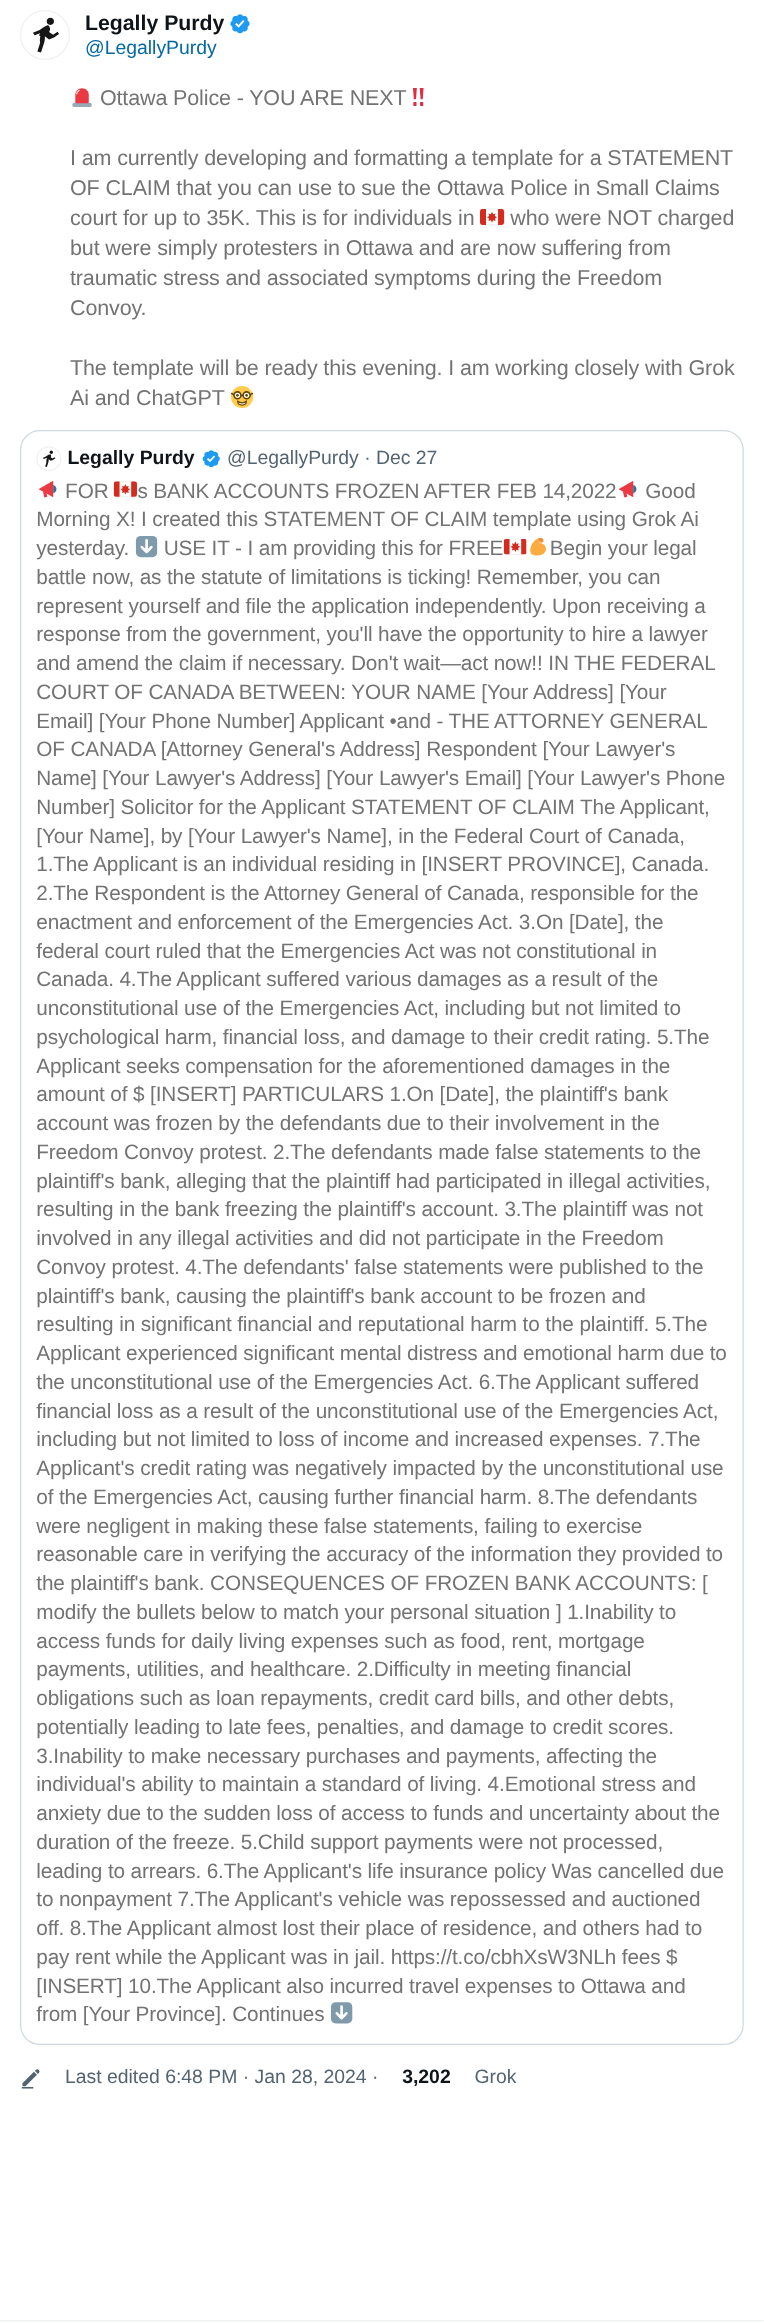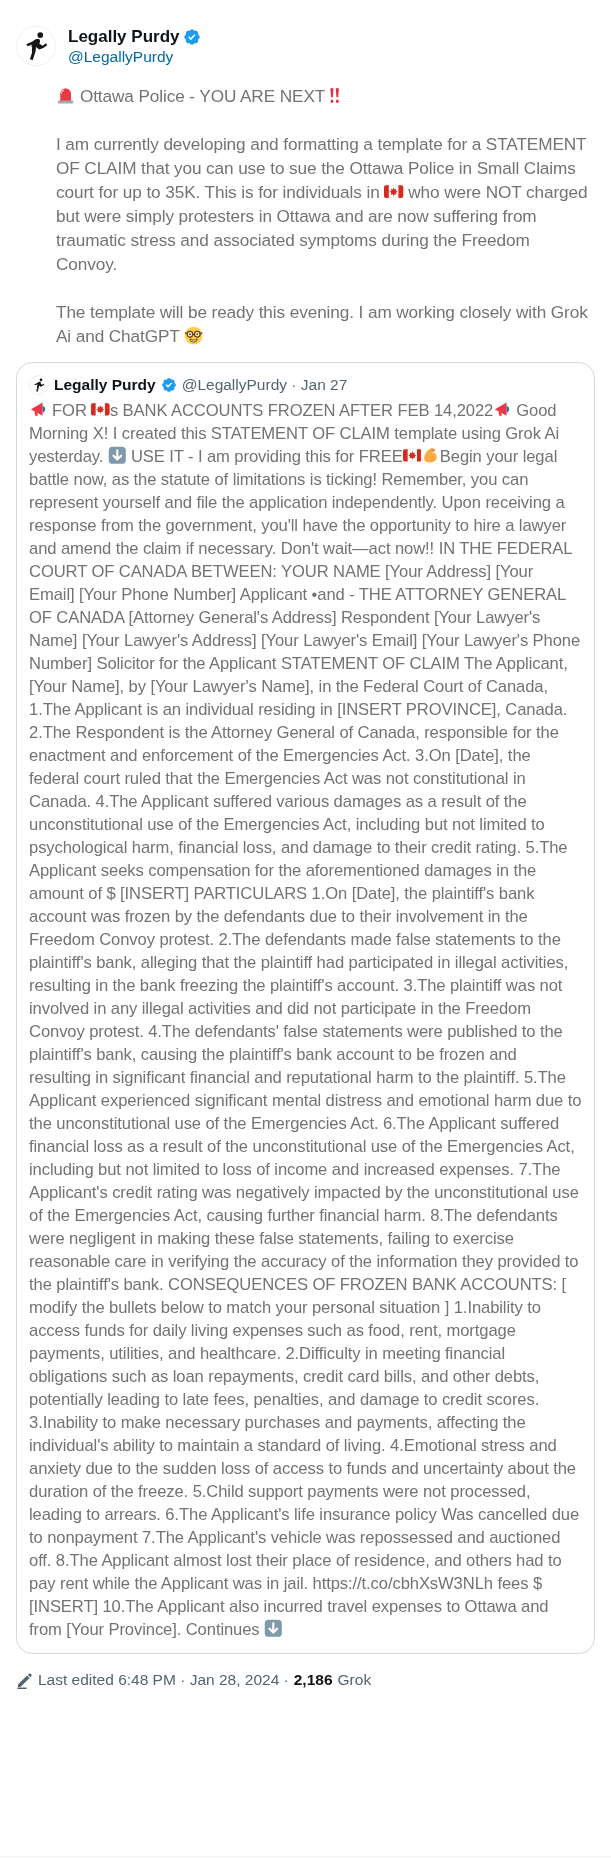--- a/index.html
+++ b/index.html
@@ -6,21 +6,21 @@
   html, body { margin: 0; padding: 0; }
   body {
     width: 611px;
     height: 1858px;
     background: #ffffff;
     font-family: "Liberation Sans", "DejaVu Sans", sans-serif;
     color: #0f1419;
     position: relative;
     overflow: hidden;
   }
-  .tweet-wrap { padding: 18px 16px; }
+  .tweet-wrap { padding: 0 16px; }
 
   
   .t-head { display: flex; align-items: flex-start; gap: 12px; padding-top: 8px; }
   .avatar {
     width: 40px; height: 40px; border-radius: 50%;
     background: #ffffff; border: 1px solid #f0f0f0;
     overflow: hidden; flex: 0 0 auto; cursor: pointer;
   }
   .avatar svg { width: 100%; height: 100%; display: block; }
   .names { display: flex; flex-direction: column; justify-content: center; min-height: 40px; }
@@ -66,21 +66,21 @@
     line-height: 23px;
     letter-spacing: -0.1px;
     white-space: pre-wrap;
     word-wrap: break-word;
     color: #737373;
   }
 
   
   .t-footer {
     margin-top: 16px;
-    display: flex; align-items: center; gap: 5px;
+    display: flex; align-items: center; gap: 19px;
     font-size: 15.5px; line-height: 20px; color: #536471;
   }
   .pencil { width: 17px; height: 17px; display: inline-block; }
   .pencil svg { width: 100%; height: 100%; display: block; }
   .views-count { font-weight: 700; color: #0f1419; }
 
   .bottom-divider {
     position: absolute; left: 0; right: 0; bottom: 0;
     border-top: 1px solid #eff3f4; height: 2px; background: #fbfbfb;
   }
@@ -158,21 +158,21 @@
             <path d="M22.5 11.5c-3.2 1.2-5.2 3.1-7.4 4.4l-5.3 2.2 1.4 2.2 5.7-2.2c-1.1 3.2-1.6 6.2-1 8.4l-2.3 7.4 3 .9 2.5-7.6c.7-2 .9-4.2.8-6.2l3.5 2.7 4.2-1.5 4.2-3.1-1.2-1.9-3.8 2.5-3.4-2.3c1.2-1.7 1.4-4-1-5.9z"></path>
           </g>
         </svg>
       </span>
       <span class="q-name">Legally Purdy</span>
       <span class="q-badge">
         <svg viewBox="0 0 22 22">
             <path fill="#1d9bf0" d="M20.396 11c-.018-.646-.215-1.275-.57-1.816-.354-.54-.852-.972-1.438-1.246.223-.607.27-1.264.14-1.897-.131-.634-.437-1.218-.882-1.687-.47-.445-1.053-.75-1.687-.882-.633-.13-1.29-.083-1.897.14-.273-.587-.704-1.086-1.245-1.44S11.647 1.62 11 1.604c-.646.017-1.273.213-1.813.568s-.969.854-1.24 1.44c-.608-.223-1.267-.272-1.902-.14-.635.13-1.22.436-1.69.882-.445.47-.749 1.055-.878 1.688-.13.633-.08 1.29.144 1.896-.587.274-1.087.705-1.443 1.245-.356.54-.555 1.17-.574 1.817.02.647.218 1.276.574 1.817.356.54.856.972 1.443 1.245-.224.606-.274 1.263-.144 1.896.13.634.433 1.218.877 1.688.47.443 1.054.747 1.687.878.633.132 1.29.084 1.897-.136.274.586.705 1.084 1.246 1.439.54.354 1.17.551 1.816.569.647-.016 1.276-.213 1.817-.567s.972-.854 1.245-1.44c.604.239 1.266.296 1.903.164.636-.132 1.22-.447 1.68-.907.46-.46.776-1.044.908-1.681s.075-1.299-.165-1.903c.586-.274 1.084-.705 1.439-1.246.354-.54.551-1.17.569-1.816zM9.662 14.85l-3.429-3.428 1.293-1.302 2.072 2.072 4.4-4.794 1.347 1.246z"></path>
           </svg>
       </span>
-      <span class="q-meta">@LegallyPurdy · Jan 27</span>
+      <span class="q-meta">@LegallyPurdy · Dec 27</span>
     </div>
     <div class="q-body"><span class="emo"><svg viewBox="0 0 20 20">
             <path d="M2.2 9.9 14.6 2.8v14.2L2.2 10.1z" fill="#ea3943"></path>
             <path d="M14.6 6.3c1.7.6 2.8 2 2.8 3.7s-1.1 3.1-2.8 3.7z" fill="#31708f"></path>
             <path d="M5.8 12.4l1.2 4.8 2.6-.6-1-4z" fill="#ea3943"></path>
           </svg></span> FOR <span class="emo"><svg viewBox="0 0 20 20">
             <rect x="0" y="3.4" width="20" height="13.2" rx="2" fill="#ffffff" stroke="#e3e3e3" stroke-width="0.5"></rect>
             <path d="M2 3.4h3v13.2H2a2 2 0 0 1-2-2V5.4a2 2 0 0 1 2-2z" fill="#d52b1e"></path>
             <path d="M15 3.4h3a2 2 0 0 1 2 2v9.2a2 2 0 0 1-2 2h-3z" fill="#d52b1e"></path>
             <path d="M10 5.6l1 2.1 1.9-.7-.6 2.2 1.9 1-1.7 1 .4 2.1-2-.6-.9 2-.9-2-2 .6.4-2.1-1.7-1 1.9-1-.6-2.2 1.9.7z" fill="#d52b1e"></path>
@@ -197,19 +197,19 @@
           </svg></span></div>
   </div>
 
   <div class="t-footer">
     <span class="pencil">
       <svg viewBox="0 0 24 24">
           <path fill="#536471" d="M21.28 2.72c-.96-.96-2.51-.96-3.47 0l-1.07 1.07 3.47 3.47 1.07-1.07c.96-.96.96-2.51 0-3.47zM2.75 17.78V21.25h3.47L19.15 8.32l-3.47-3.47L2.75 17.78zM2 24h13v-2H2v2z"></path>
         </svg>
     </span>
     <span>Last edited 6:48 PM · Jan 28, 2024 ·</span>
-    <span class="views-count">2,186</span>
+    <span class="views-count">3,202</span>
     <span>Grok</span>
   </div>
 
 </div>
 
 <div class="bottom-divider"></div>
 
 </body></html>

